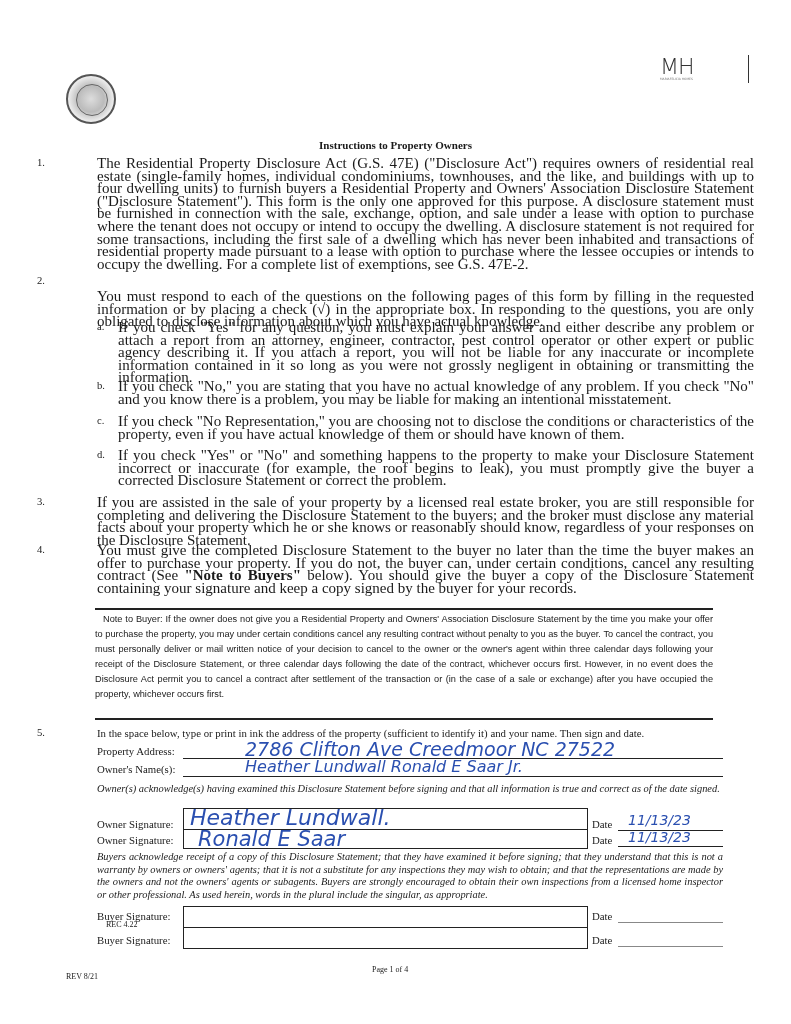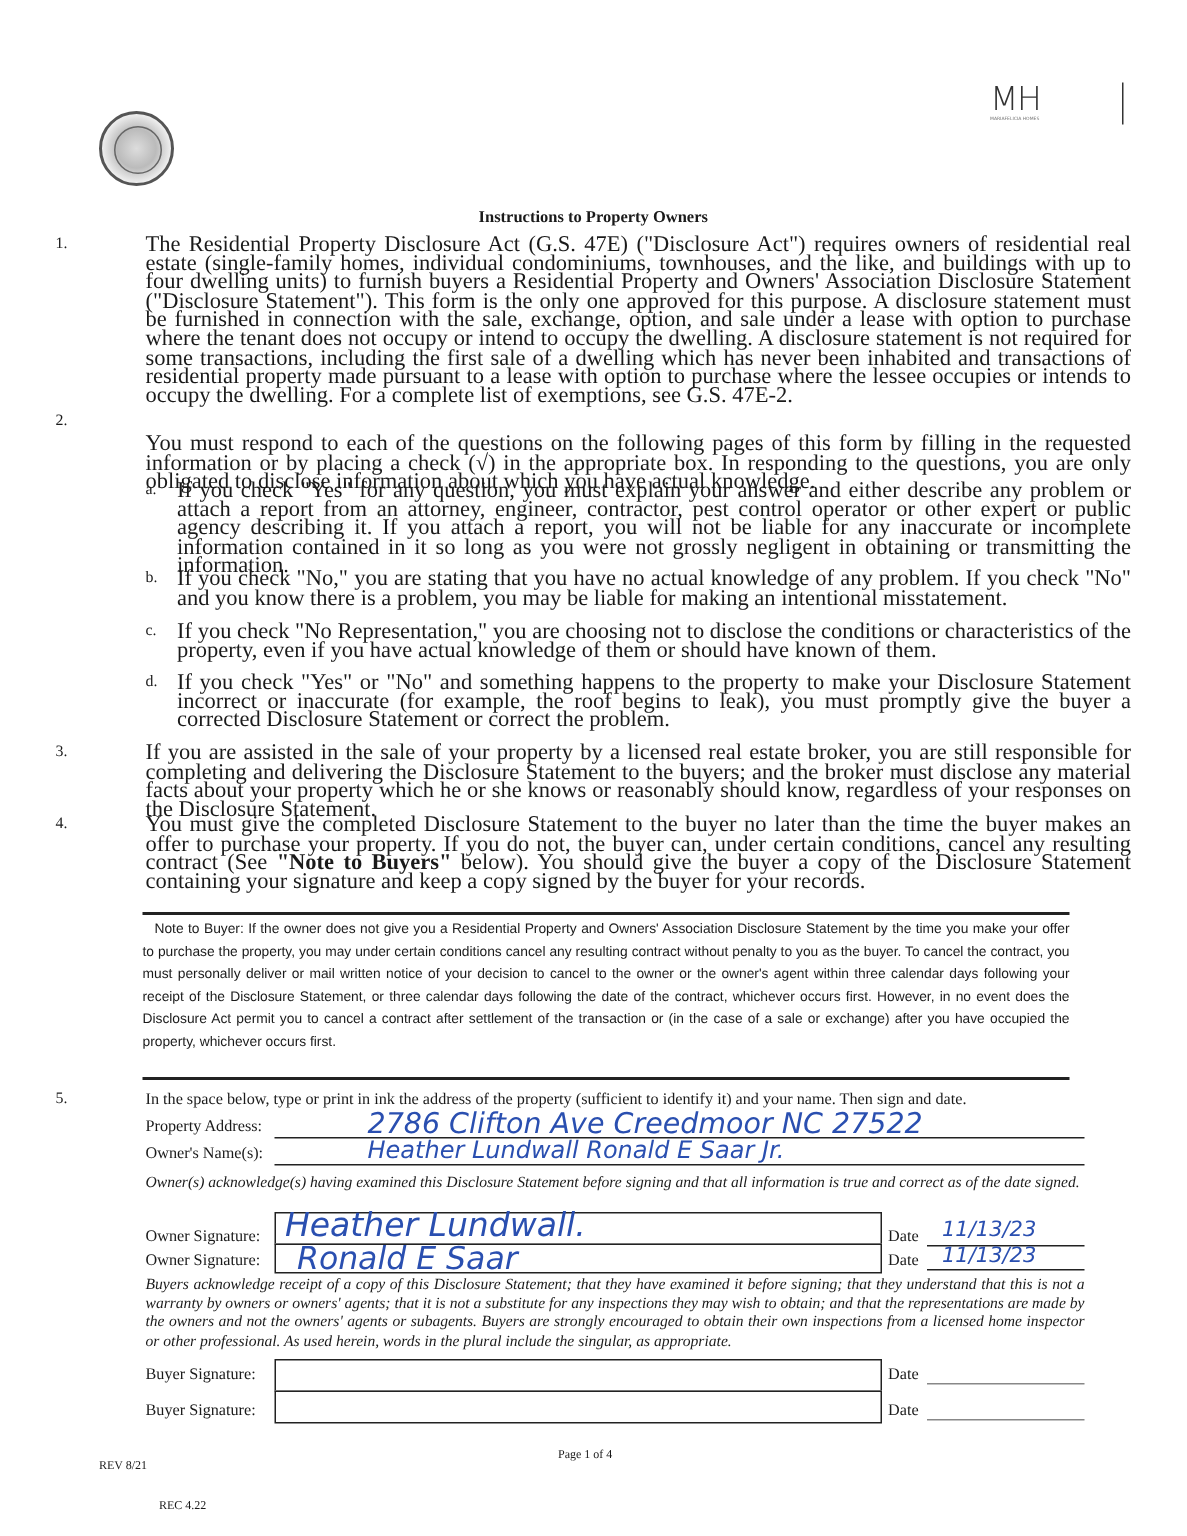--- a/index.html
+++ b/index.html
@@ -108,15 +108,15 @@
 <div class="abs label" style="left:97px; top:910px;">Buyer Signature:</div>
 <div class="abs sigbox" style="left:183px; top:906px; width:405px; height:22px;"></div>
 <div class="abs label" style="left:592px; top:910px;">Date</div>
 <div class="abs uline" style="left:618px; top:922px; width:105px; background:#888;"></div>
 
 <div class="abs label" style="left:97px; top:934px;">Buyer Signature:</div>
 <div class="abs sigbox" style="left:183px; top:927px; width:405px; height:22px;"></div>
 <div class="abs label" style="left:592px; top:934px;">Date</div>
 <div class="abs uline" style="left:618px; top:946px; width:105px; background:#888;"></div>
 
-<div class="abs footer" style="left:66px; top:999px;padding-left:40px;">REC 4.22</div>
+<div class="abs footer" style="left:66px; top:920px;padding-left:40px;">REC 4.22</div>
 <div class="abs footer" style="left:66px; top:972px;">REV 8/21</div>
 <div class="abs footer" style="left:372px; top:965px;">Page 1 of 4</div>
 
 </body></html>

